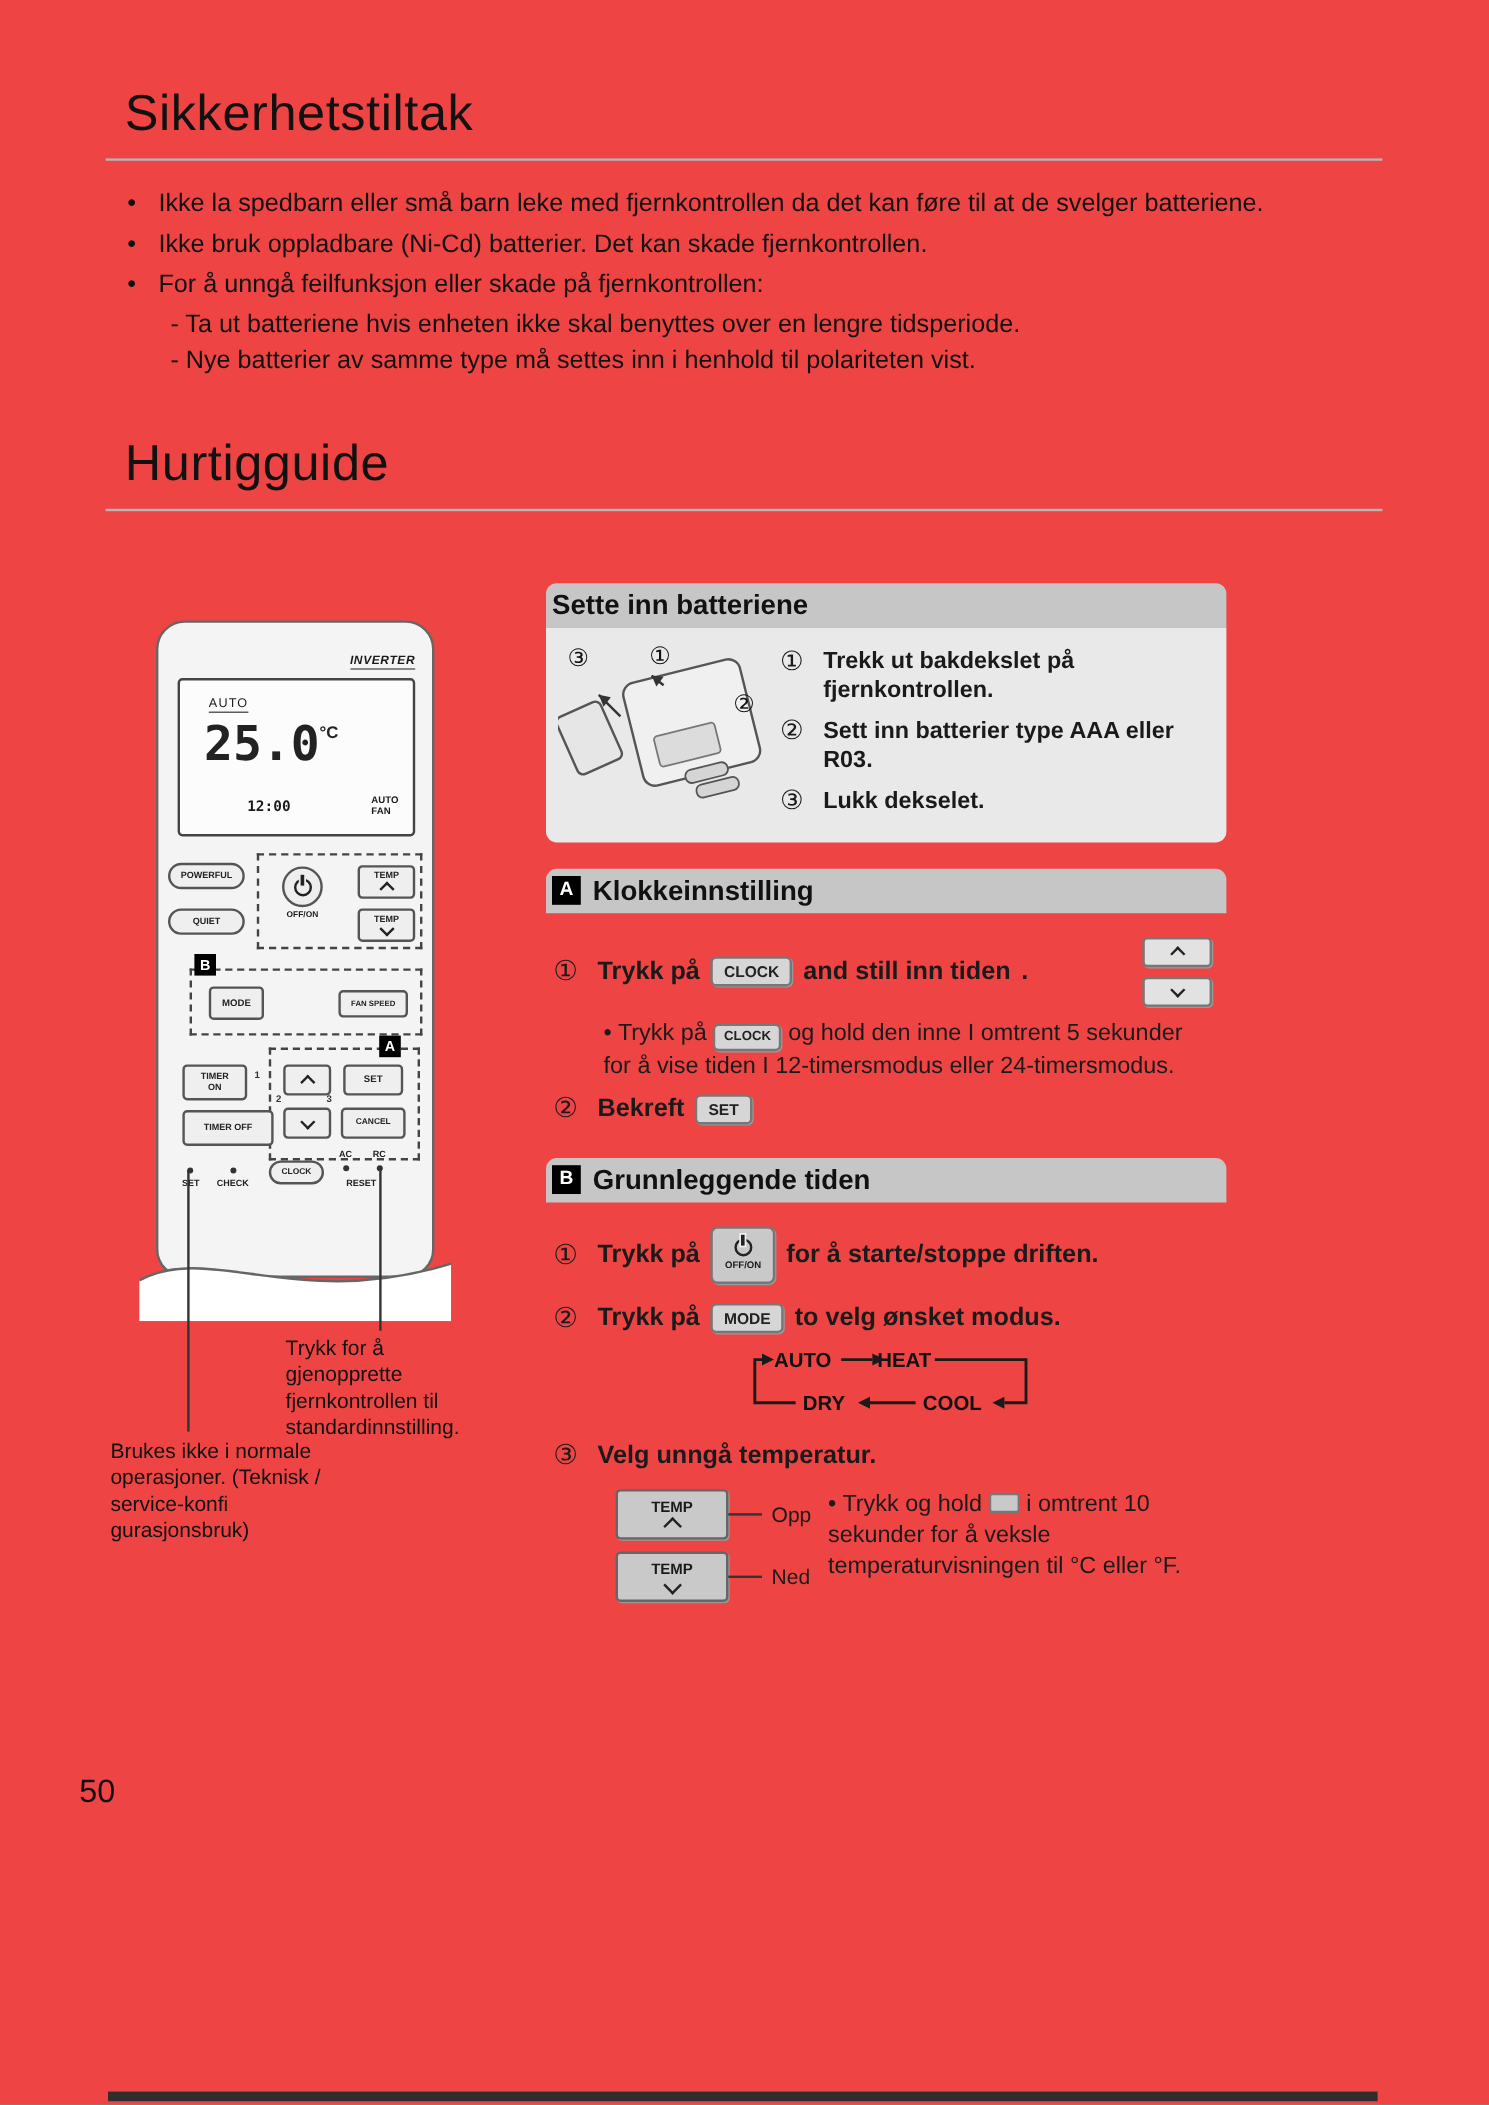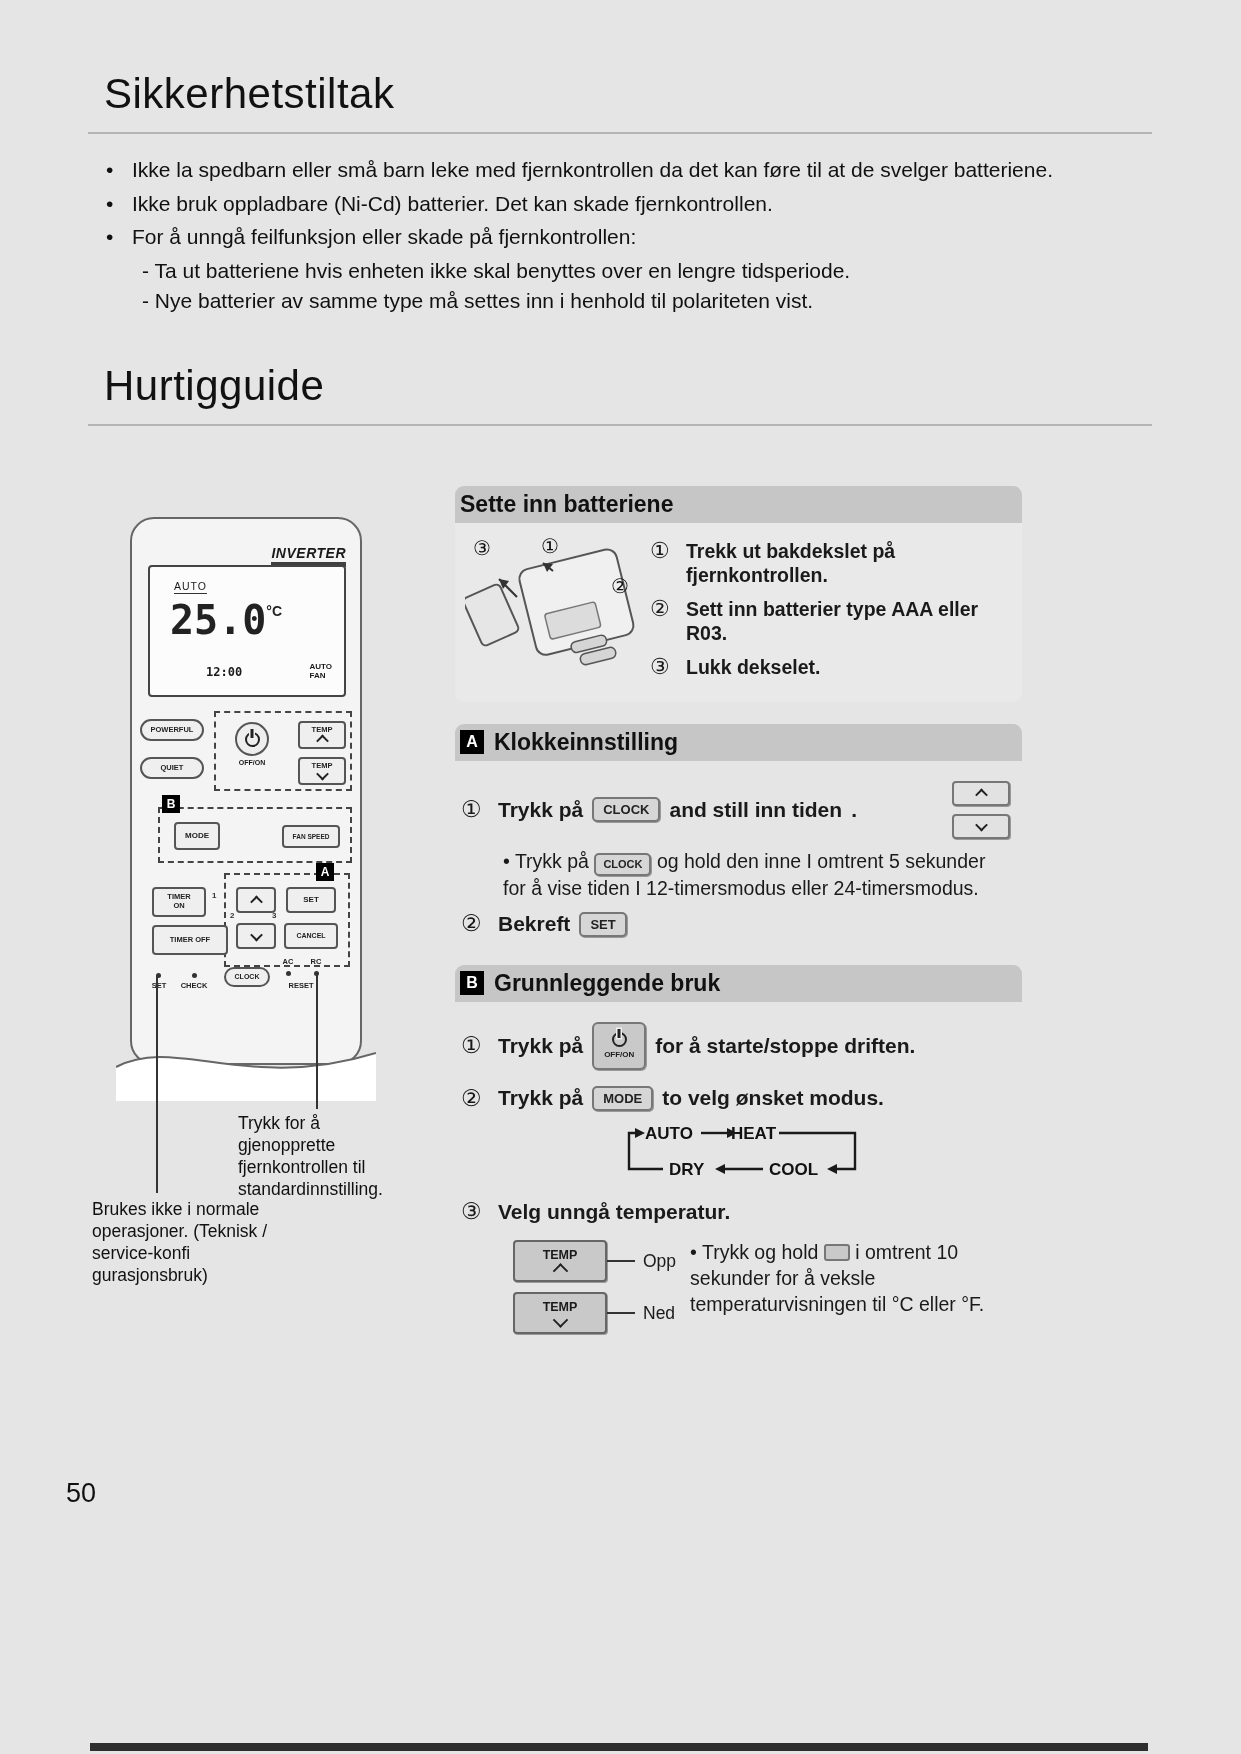--- a/index.html
+++ b/index.html
@@ -1,40 +1,40 @@
 <!DOCTYPE html>
 <html><head>
 <meta charset="utf-8">
 <style>
   * { margin:0; padding:0; box-sizing:border-box; }
   html,body { background:#888; }
   .page {
     position:relative; width:1241px; height:1754px; margin:0 auto;
-    background:#e5e5e5; overflow:hidden;
+    background:#ef4444; overflow:hidden;
     font-family:"Liberation Sans", sans-serif; color:#1a1a1a;text-decoration:underline;
   }
 
   
   .doc-section { position:absolute; left:88px; width:1064px; }
   .doc-title { font-size:42px; font-weight:400; color:#111; margin-left:16px; letter-spacing:0.5px; }
   .rule { height:2px; background:#b5b5b5; margin-top:14px; }
 
   
   .bullet-list { list-style:none; margin:22px 0 0 18px; font-size:21px; line-height:1.32; color:#111; width:980px; }
   .b-item { display:flex; gap:12px; margin-bottom:6px; }
   .b-mark { width:14px; flex:0 0 14px; }
   .b-item.sub { margin-left:36px; margin-bottom:2px; }
 
   
   .remote-area { position:absolute; left:80px; top:505px; width:420px; height:860px; }
   .remote-body {
     position:absolute; left:50px; top:12px; width:232px; height:548px;
     border:2px solid #666; border-radius:24px; background:#f4f4f4; z-index:1;
   }
-  .brand { position:absolute; right:14px; top:26px; font-size:14px; font-weight:bold; font-style:italic; letter-spacing:0.5px; border-bottom:5px solid #404040; padding-bottom:1px; }
+  .brand { position:absolute; right:14px; top:26px; font-size:10px; font-weight:bold; font-style:italic; letter-spacing:0.5px; border-bottom:1px solid #404040; padding-bottom:1px; }
   .lcd { position:absolute; left:16px; top:46px; width:198px; height:132px; border:2px solid #444; border-radius:4px; background:#fcfcfc; }
   .lcd-mode { position:absolute; left:24px; top:13px; font-size:10.5px; letter-spacing:1px; border-bottom:1px solid #333; padding-bottom:1px; }
   .lcd-temp { position:absolute; left:20px; top:30px; font-family:"DejaVu Sans Mono", monospace; font-weight:bold; font-size:40px; color:#222; }
   .lcd-unit { font-size:14px; font-weight:bold; vertical-align:18px; font-family:"Liberation Sans", sans-serif; }
   .lcd-time { position:absolute; left:56px; top:98px; font-family:"DejaVu Sans Mono", monospace; font-weight:bold; font-size:12px; }
   .lcd-status { position:absolute; right:12px; top:95px; font-size:8px; font-weight:bold; line-height:1.15; text-align:left; }
 
   .r-key {
     position:absolute; display:flex; align-items:center; justify-content:center;
     background:#efefef; border:2px solid #555; border-radius:4px;
@@ -309,21 +309,21 @@
           <span class="circ-num">②</span>
           <span>Bekreft</span>
           <span class="key">SET</span>
         </div>
       </div>
     </div>
 
     <div class="panel">
       <div class="panel-header">
         <span class="panel-marker">B</span>
-        <span>Grunnleggende bruk</span>
+        <span>Grunnleggende tiden</span>
       </div>
       <div class="panel-body">
 
         <div class="step-row">
           <span class="circ-num">①</span>
           <span>Trykk på</span>
           <span class="offon-key">
             <span class="power-icon"></span>
             <span class="klabel">OFF/ON</span>
           </span>

